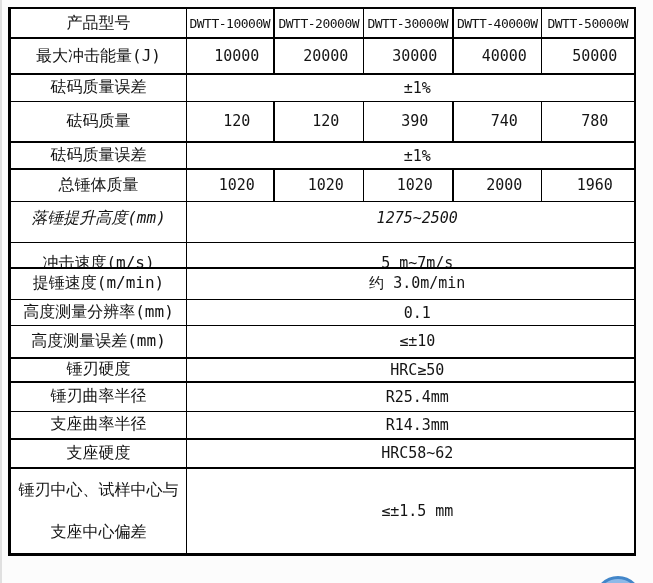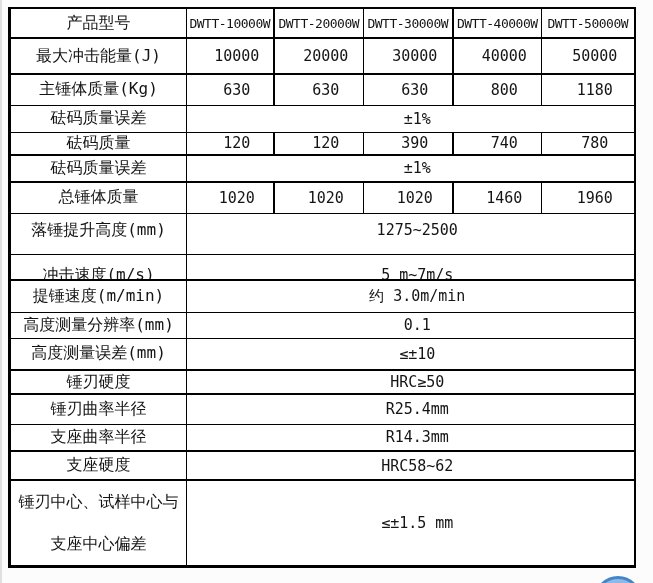--- a/index.html
+++ b/index.html
@@ -19,21 +19,21 @@
     text-align:center;vertical-align:middle;
     padding:0;overflow:hidden;margin-top:39px;
   }
   td.lbl{font-size:16px;}
   td.val{font-size:15px;letter-spacing:0px;padding-left:14px;}
   td.mdl{font-size:13px;letter-spacing:-0.5px;}
   .br2{border-right-width:2px;}
   tr.bb2 > td{border-bottom-width:2px;}
   
   tr.low td{vertical-align:top;}
-  tr.low .box{display:block;height:40px;overflow:hidden;line-height:32px;}
+  tr.low .box{display:block;height:40px;overflow:hidden;line-height:32px;font-style:italic;}
   
   tr.clip td{vertical-align:top;}
   tr.clip .box{display:block;height:24px;overflow:hidden;line-height:40px;}
   
   td.wrap{word-break:break-all;line-height:42px;padding:0 1px;}
   
   .edge-line{position:absolute;left:0;top:0;width:2px;height:583px;background:#c9c9c9;opacity:0.55;}
   
   .blue-widget{
     position:absolute;left:594px;top:576px;width:48px;height:48px;
@@ -71,54 +71,46 @@
     <tr class="bb2" style="height:36px">
       <td class="lbl">最大冲击能量(J)</td>
       <td class="val br2">10000</td>
       <td class="val">20000</td>
       <td class="val br2">30000</td>
       <td class="val">40000</td>
       <td class="val">50000</td>
     </tr>
 
 
-    <tr style="height:31px">
-      <td class="lbl">主锤体质量(Kg)</td>
-      <td class="val br2">630</td>
-      <td class="val">630</td>
-      <td class="val br2">630</td>
-      <td class="val">800</td>
-      <td class="val">1180</td>
-    </tr>
 
     <tr style="height:27px">
       <td class="lbl">砝码质量误差</td>
       <td class="val" colspan="5">±1%</td>
     </tr>
 
-    <tr class="bb2" style="height:22px">
+    <tr class="bb2" style="height:41px">
       <td class="lbl">砝码质量</td>
       <td class="val br2">120</td>
       <td class="val">120</td>
       <td class="val br2">390</td>
       <td class="val">740</td>
       <td class="val">780</td>
     </tr>
 
     <tr class="bb2" style="height:27px">
       <td class="lbl">砝码质量误差</td>
       <td class="val" colspan="5">±1%</td>
     </tr>
 
     <tr style="height:32px">
       <td class="lbl">总锤体质量</td>
       <td class="val br2">1020</td>
       <td class="val">1020</td>
       <td class="val br2">1020</td>
-      <td class="val">1460</td>
+      <td class="val">2000</td>
       <td class="val">1960</td>
     </tr>
 
     <tr class="low" style="height:26px">
       <td class="lbl">
             <span class="box">落锤提升高度(mm)</span>
           </td>
       <td class="val" colspan="5">
             <span class="box">1275~2500</span>
           </td>

